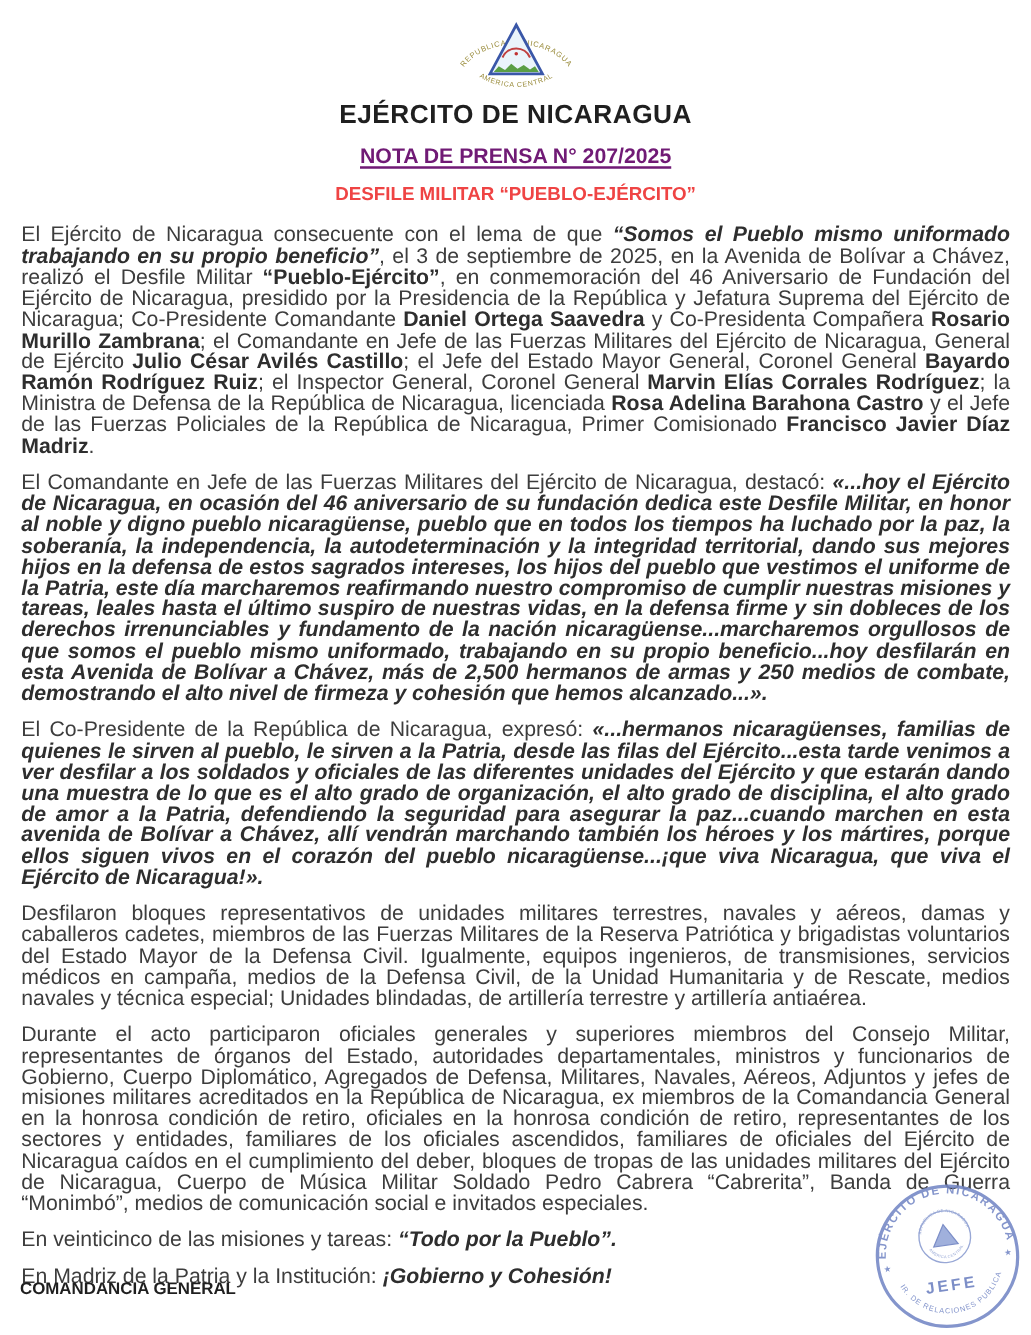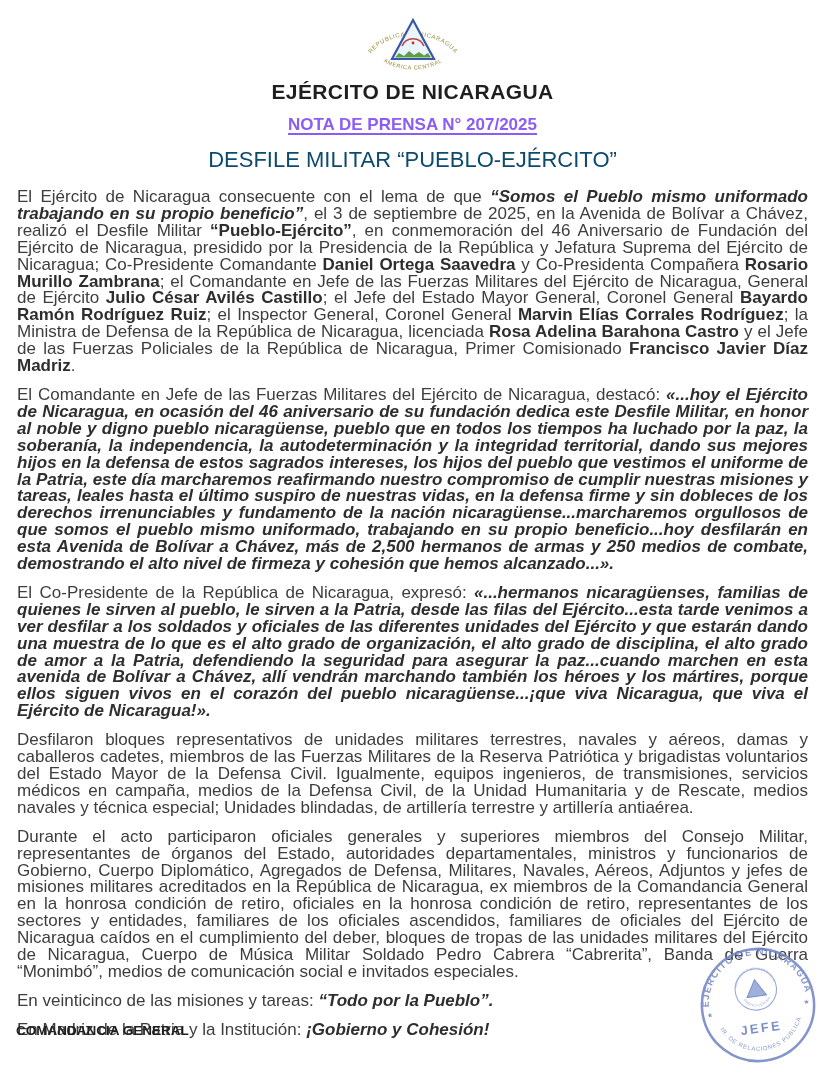--- a/index.html
+++ b/index.html
@@ -15,28 +15,28 @@
   .content { padding:10px 17px 0 17px; }
   header { text-align:center; }
   .logo-wrap { width:120px; height:64px; margin:2px auto 0; }
   .org-title {
     margin:4px 0 0 0;
     font-size:21px; font-weight:bold; color:#1f1f1f;
     letter-spacing:0.4px;
   }
   .press-number {
     margin:11px 0 0 0;
-    font-size:17px; font-weight:bold; color:#8b5cf6;
+    font-size:17px; font-weight:bold; color:#701a75;
     text-decoration:underline;
     text-underline-offset:3px;
     text-decoration-thickness:1.5px;
   }
   .doc-subject {
     margin:12px 0 0 0;
-    font-size:22px; font-weight:normal; color:#0c4a6e;
+    font-size:15px; font-weight:bold; color:#ef4444;
   }
   main { margin-top:16px; }
   .para {
     margin:0 0 12px 0;
     font-size:17px;
     line-height:16.9px;
     text-align:justify;
   }
   .para span.n  { font-weight:normal; font-style:normal; }
   .para span.b  { font-weight:bold;  font-style:normal; color:#2e2e2e; }

